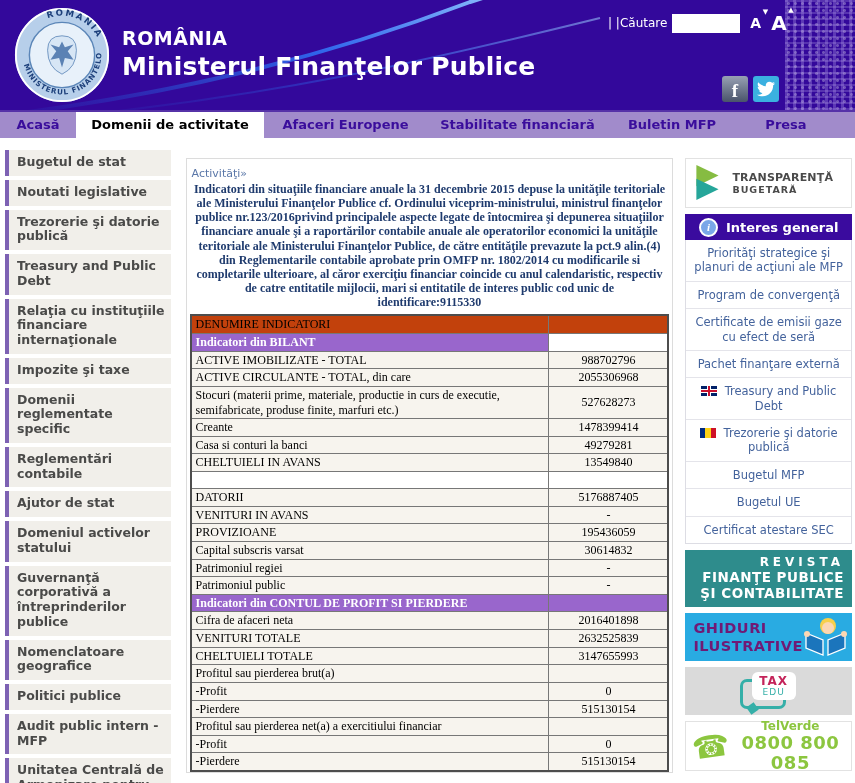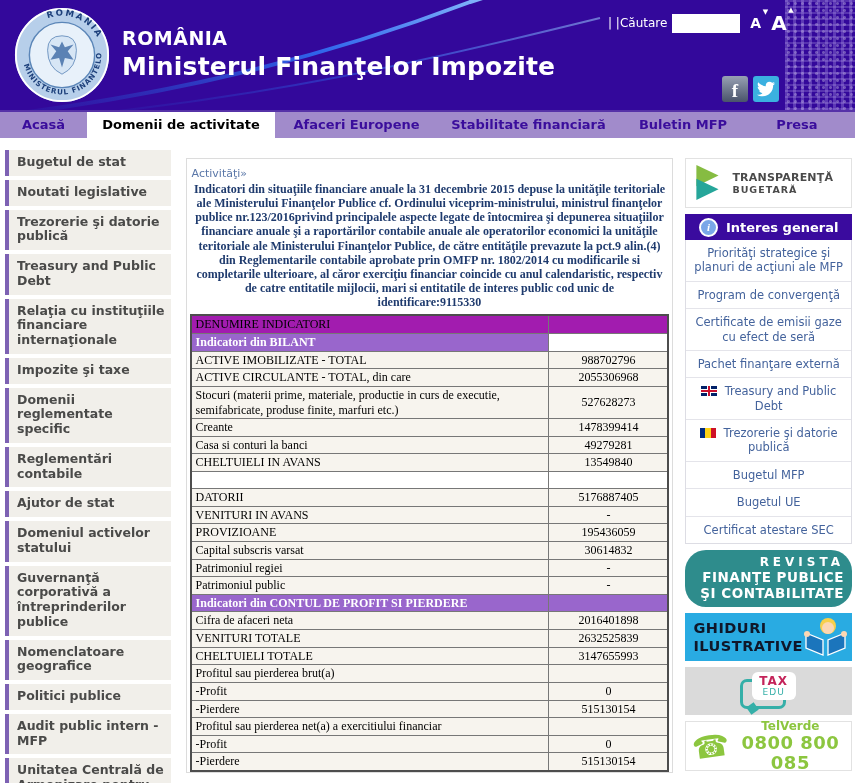--- a/index.html
+++ b/index.html
@@ -32,21 +32,21 @@
   .soc{width:26px;height:26px;border-radius:3px;display:flex;align-items:center;justify-content:center;cursor:pointer;}
   .fb{background:linear-gradient(#98a1b4,#49536a);}
   .fb span{color:#fff;font-family:"Liberation Serif",serif;font-weight:bold;font-size:19px;margin-top:4px;}
   .tw{background:#3BB0E0;}
 
   
   .nav{position:absolute;top:110px;left:0;width:855px;height:26px;
        background:var(--nav-bg,#A18BCB);border-top:2px solid #5632A8;display:flex;}
   .tab{flex:0 0 auto;text-align:center;font-size:13px;font-weight:bold;
        color:var(--nav-text,#3A0D9C);line-height:26px;cursor:pointer;white-space:nowrap;}
-  .tab-0{width:87px;}.tab-1{width:188px;}.tab-2{width:163px;}.tab-3{width:181px;}.tab-4{width:128px;}.tab-5{width:100px;}
+  .tab-0{width:76px;}.tab-1{width:188px;}.tab-2{width:163px;}.tab-3{width:181px;}.tab-4{width:128px;}.tab-5{width:100px;}
   .tab.active{background:#fff;color:#000;height:31px;line-height:25px;}
 
   
   .cols{position:absolute;top:148px;left:5px;width:847px;display:flex;align-items:flex-start;}
 
   
   .lsb{width:166px;margin-top:2px;}
   .side-item{background:#F1EFEA;border-left:4px solid var(--sidebar-bar,#7D61B3);
       margin-bottom:4px;padding:5px 6px 6px 8px;cursor:pointer;}
   .side-item .lbl{font-size:12.5px;font-weight:bold;color:#4A4A49;line-height:1.18;display:block;}
@@ -54,21 +54,21 @@
   
   .mainc{width:489px;margin-left:15px;margin-top:10px;border:1px solid #DCDCDC;
          background:#fff;padding:3px 3px 0;box-sizing:border-box;}
   .crumb{font-size:11px;color:#5A77A8;text-decoration:none;cursor:pointer;display:inline-block;margin:1px 0 2px 2px;}
   .intro{font-family:"Liberation Serif",serif;font-weight:bold;font-size:12px;
          color:var(--intro-navy,#1F3B6E);text-align:center;line-height:1.18;margin:0 2px 5px;}
   table.ind{border-collapse:collapse;width:100%;border:2px solid #4D4D4D;
             font-family:"Liberation Serif",serif;font-size:12px;color:#000;}
   table.ind td{border:1px solid #777;padding:1px 4px;line-height:1.22;background:#F7F4EE;}
   table.ind td.c2{width:110px;text-align:center;}
-  tr.header-row td{background:#a21caf;}
+  tr.header-row td{background:#c2410c;}
   tr.empty-row td{background:#fff;height:14px;}
   tr.section-row td{background:var(--accent-purple,#9966CC);color:#fff;font-weight:bold;}
   tr.section-row:not(.full) td.c2{background:#fff;}
 
   
   .rsb{width:167px;margin-left:12px;margin-top:10px;}
   .rbox{box-sizing:border-box;width:100%;}
   .transp{background:#fff;border:1px solid #E2E2E2;height:50px;display:flex;align-items:center;
           padding:4px 4px;margin-bottom:6px;cursor:pointer;}
   .transp-text{margin-left:6px;line-height:1;}
@@ -84,24 +84,24 @@
          padding:6px 4px;border-bottom:1px solid #E4E4EA;cursor:pointer;line-height:1.25;}
   .rlink:last-child{border-bottom:none;}
   .flag{display:inline-block;width:16px;height:10px;vertical-align:-1px;margin-right:4px;}
   .uk-flag{background-color:#012169;background-image:
       linear-gradient(to right, transparent 44%, #c8102e 44% 56%, transparent 56%),
       linear-gradient(to bottom, transparent 38%, #c8102e 38% 62%, transparent 62%),
       linear-gradient(to right, transparent 38%, #fff 38% 62%, transparent 62%),
       linear-gradient(to bottom, transparent 28%, #fff 28% 72%, transparent 72%);}
   .ro-flag{background:linear-gradient(90deg,#002B7F 0 33%,#FCD116 33% 66%,#CE1126 66% 100%);}
   .revista{background:var(--revista-teal,#2E8C8C);color:#fff;text-align:right;
-           padding:5px 8px 6px;margin-bottom:6px;cursor:pointer;border-radius:21px;}
+           padding:5px 8px 6px;margin-bottom:6px;cursor:pointer;}
   .rev-l1{font-size:12px;font-weight:bold;letter-spacing:4px;}
   .rev-l2,.rev-l3{font-size:13.5px;font-weight:bold;letter-spacing:.5px;line-height:1.2;}
-  .ghiduri{background:var(--ghiduri-blue,#29ABE2);color:#0f172a;position:relative;height:48px;
+  .ghiduri{background:var(--ghiduri-blue,#29ABE2);color:#701a75;position:relative;height:48px;
            margin-bottom:6px;cursor:pointer;padding:7px 0 0 8px;box-sizing:border-box;}
   .ghid-l{font-size:14.5px;font-weight:bold;letter-spacing:.5px;line-height:1.2;}
   .ghiduri svg{position:absolute;right:5px;top:4px;}
   .taxedu{background:#DADADA;height:48px;margin-bottom:6px;display:flex;align-items:center;
           justify-content:center;cursor:pointer;}
   .tax-wrap{position:relative;width:58px;height:38px;}
   .tax-back{position:absolute;left:0;top:7px;width:40px;height:24px;border:3px solid var(--taxedu-teal,#35AFA8);border-radius:7px;background:transparent;}
   .tax-tail{position:absolute;left:8px;top:32px;width:9px;height:9px;background:var(--taxedu-teal,#35AFA8);transform:rotate(55deg);}
   .tax-front{position:absolute;left:12px;top:0;width:44px;height:28px;background:#fff;border-radius:6px;
              display:flex;flex-direction:column;align-items:center;justify-content:center;}
@@ -148,21 +148,21 @@
         <text font-size="7.5" font-weight="bold" fill="#1C3F7A" letter-spacing="1">
           <textPath href="#arcB" startOffset="8%">MINISTERUL FINANTELOR PUBLICE</textPath>
         </text>
         <path d="M50,30 q15,0 15,15 q0,18 -15,25 q-15,-7 -15,-25 q0,-15 15,-15" fill="#D7E6F5" stroke="#6F94C0"></path>
         <path d="M50,36 l-3,6 -9,-3 6,7 -6,9 9,-2 3,10 3,-10 9,2 -6,-9 6,-7 -9,3 z" fill="#5B82B4"></path>
       </svg>
     </div>
 
     <div class="titles">
       <div class="country">ROMÂNIA</div>
-      <div class="ministry">Ministerul Finanţelor Impozite</div>
+      <div class="ministry">Ministerul Finanţelor Publice</div>
     </div>
 
     <div class="searchrow">
       <span class="search-label">| |Căutare</span>
       <input class="search-input" type="text" value="" style="">
       <span class="fs-btn">
         <span class="glyph">A</span><span class="tri">▼</span>
       </span>
       <span class="fs-btn big">
         <span class="glyph">A</span><span class="tri">▲</span>

